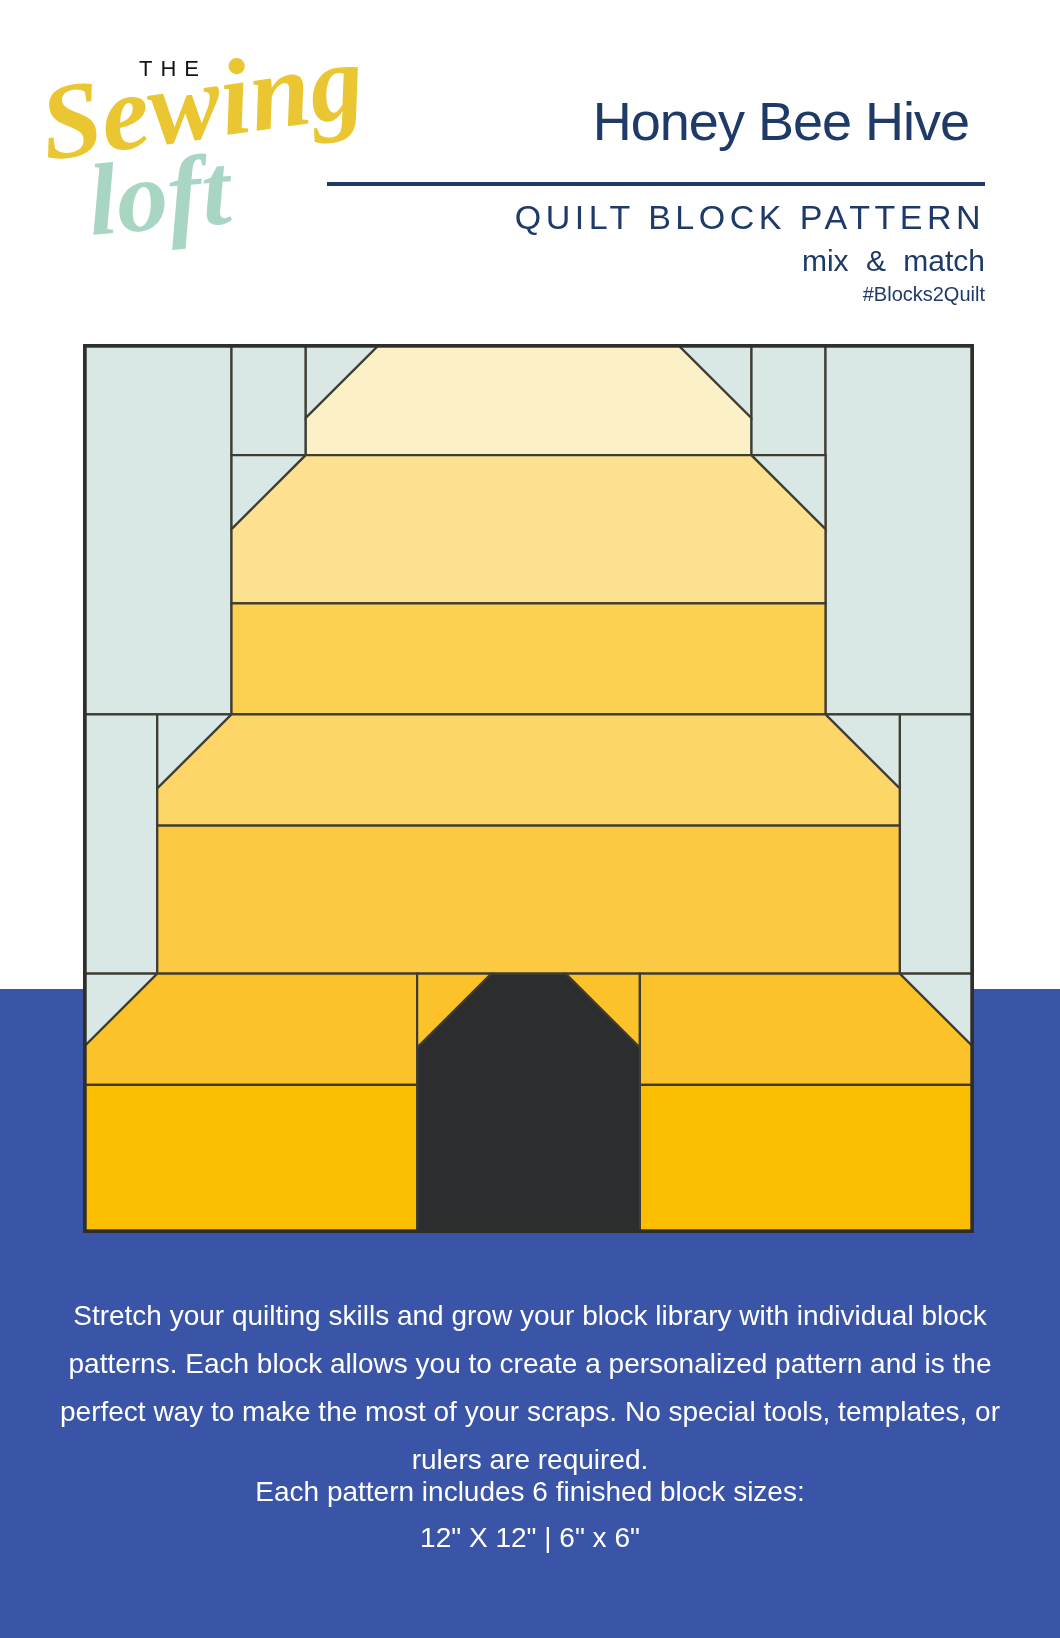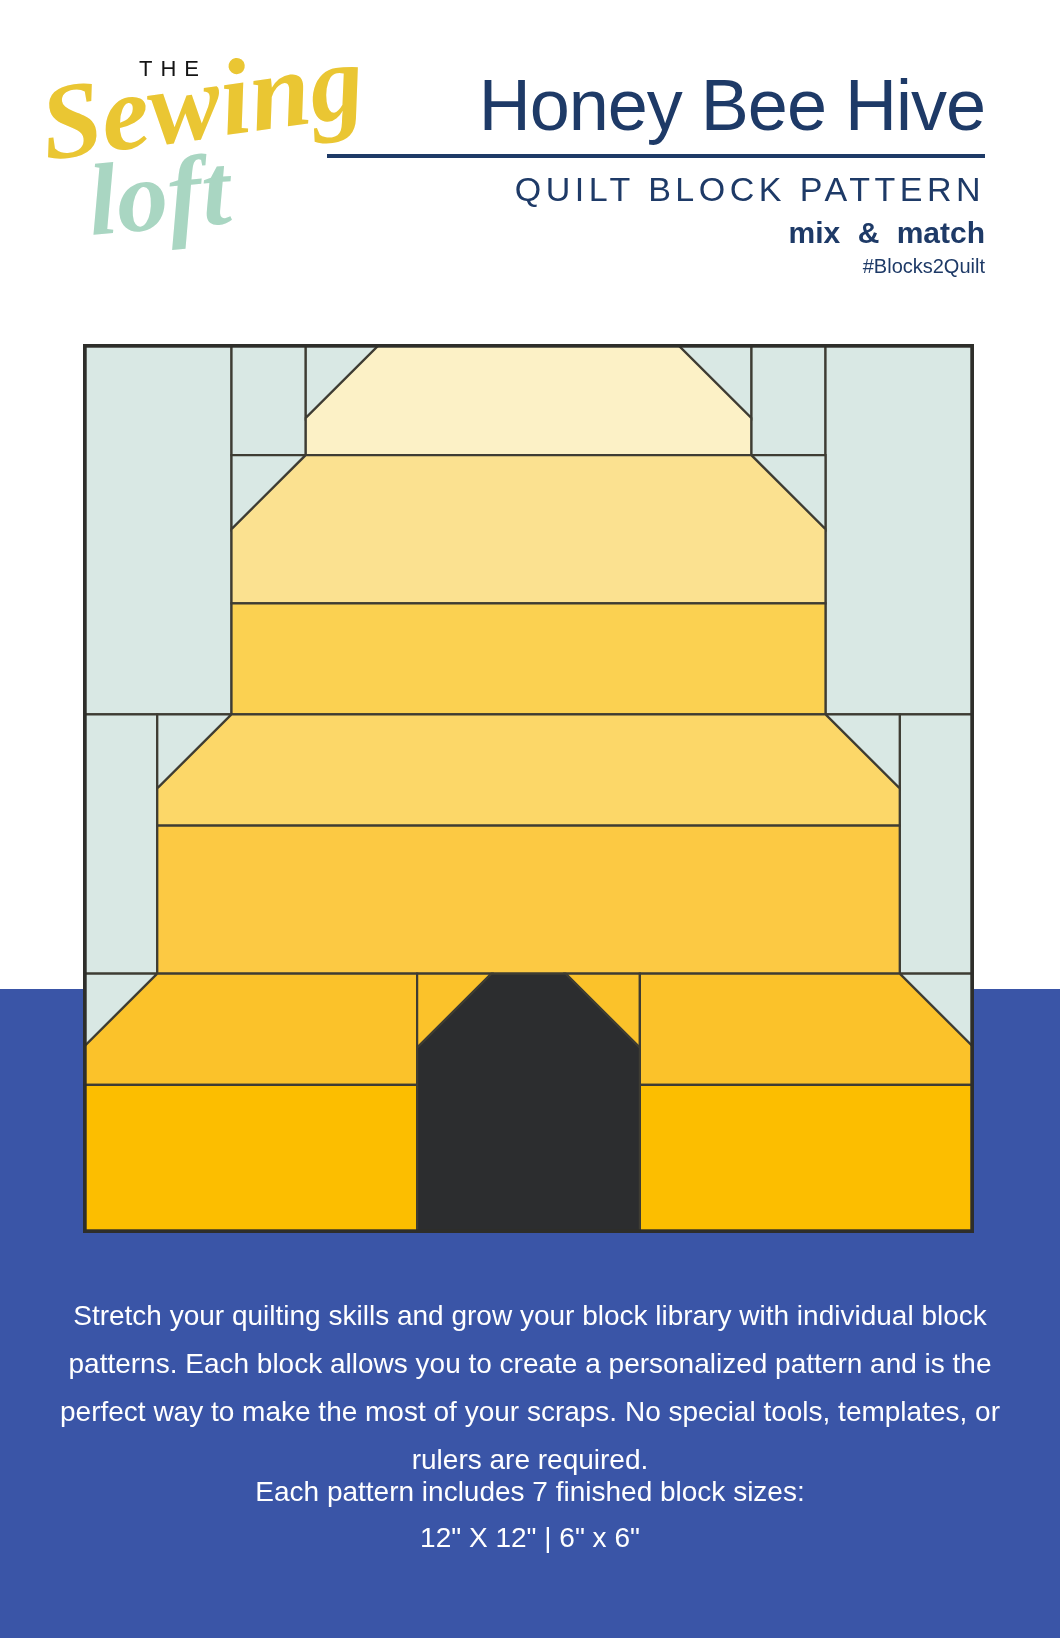--- a/index.html
+++ b/index.html
@@ -22,26 +22,26 @@
   }
   .logo-loft{
     position:absolute;left:88px;top:136px;
     font-family:"Liberation Serif", serif;font-style:italic;font-weight:bold;
     font-size:102px;color:#A9D6C2;transform:rotate(-5deg);white-space:nowrap;
   }
 
   
   .header-right{position:absolute;left:327px;top:60px;width:658px;text-align:right;color:#1E3A67;}
   .title{
-    font-size:72px;font-weight:normal;letter-spacing:-1px;line-height:90px;margin:0;
+    font-size:54px;font-weight:normal;letter-spacing:-1px;line-height:90px;margin:16px;
     white-space:nowrap;
   }
   .divider{height:4px;background:#1E3A67;margin-top:4px;}
   .subtitle{margin-top:12px;font-size:34px;letter-spacing:4.5px;}
-  .tagline{margin-top:7px;font-size:30px;font-weight:bold;word-spacing:9px;}
+  .tagline{margin-top:7px;font-size:30px;font-weight:normal;word-spacing:9px;}
   .hashtag{margin-top:5px;font-size:20px;}
 
   
   .quilt{position:absolute;left:83px;top:344px;width:891px;height:889px;}
 
   
   .para{
     position:absolute;left:50px;top:1244px;width:960px;text-align:center;
     color:#ffffff;font-size:28px;line-height:48px;margin-top:48px;
   }
@@ -95,15 +95,15 @@
     <polygon points="7.5,8.5 11,8.5 12,9.5 12,10 7.5,10" fill="#FBC22A" stroke="#3E3C33" stroke-width="0.03" stroke-linejoin="miter"></polygon>
     <polygon points="0,10 4.5,10 4.5,12 0,12" fill="#FCBE00" stroke="#3E3C33" stroke-width="0.03" stroke-linejoin="miter"></polygon>
     <polygon points="7.5,10 12,10 12,12 7.5,12" fill="#FCBE00" stroke="#3E3C33" stroke-width="0.03" stroke-linejoin="miter"></polygon>
     <polygon points="5.5,8.5 6.5,8.5 7.5,9.5 7.5,12 4.5,12 4.5,9.5" fill="#2C2D2F" stroke="#3E3C33" stroke-width="0.03" stroke-linejoin="miter"></polygon>
     <rect x="0" y="0" width="12" height="12" fill="none" stroke="#2E2E2A" stroke-width="0.1"></rect>
   </svg>
 
 <div class="para">Stretch your quilting skills and grow your block library with individual block patterns. Each block allows you to create a personalized pattern and is the perfect way to make the most of your scraps. No special tools, templates, or rulers are required.</div>
 
 <div class="sizes">
-  <div>Each pattern includes 7 finished block sizes:</div>
+  <div>Each pattern includes 6 finished block sizes:</div>
   <div>12" X 12" | 6" x 6"</div>
 </div>
 
 </body></html>

